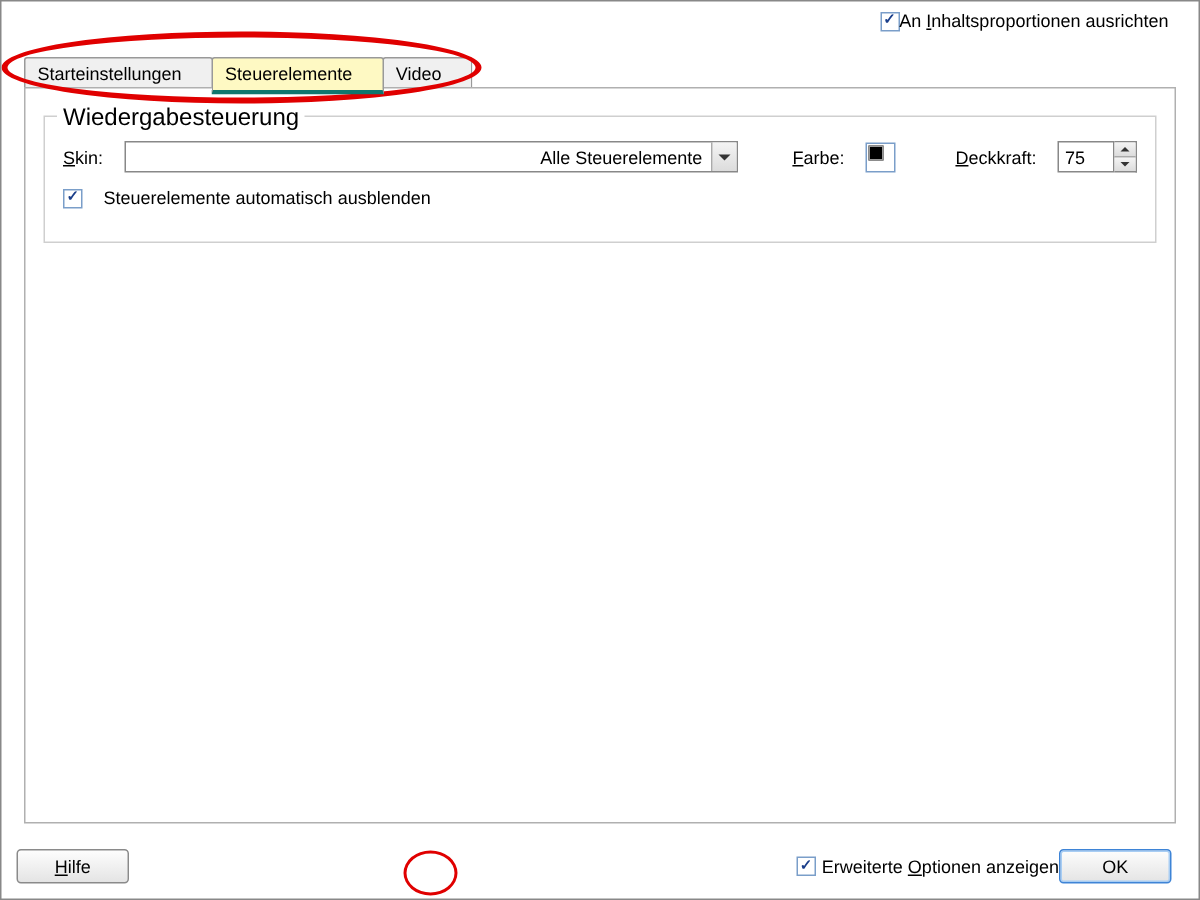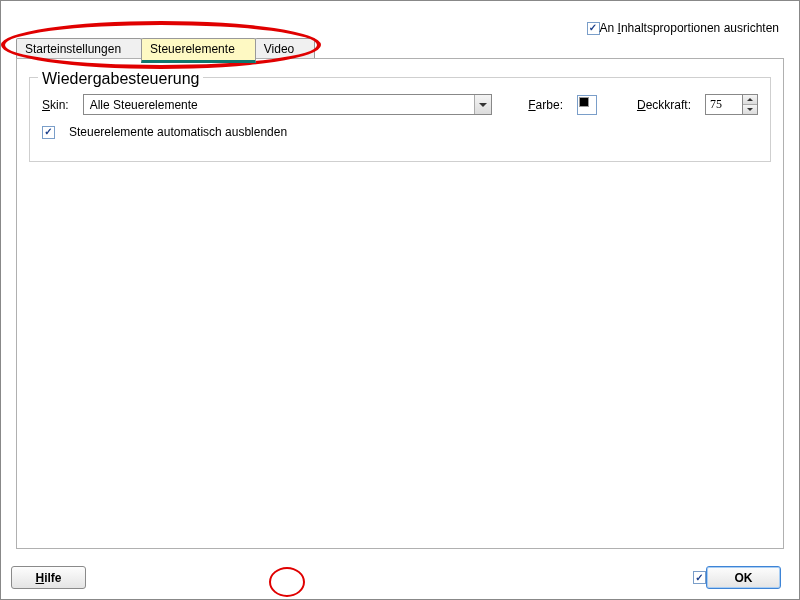--- a/index.html
+++ b/index.html
@@ -10,21 +10,21 @@
     font-size: 12px;
     background: #fff;
     color: #000;
     overflow: hidden;
     position: relative;
   }
   body { border: 1px solid #888; }
 
   .top-row {
     position: absolute;
-    top: 20px; right: 20px;
+    top: 6px; right: 20px;
     display: flex; align-items: center; gap: 0;
   }
   .checkbox {
     width: 13px; height: 13px;
     border: 1px solid #7a9ec9;
     background: #fff;
     display: inline-flex;
     align-items: center; justify-content: center;
     cursor: pointer;
   }
@@ -93,20 +93,21 @@
     border: 1px solid #888;
     background: #fff;
     height: 21px;
     cursor: pointer;
   }
   .combo-text {
     flex: 1;
     padding: 0 6px;
     font-size: 12px;
     overflow: hidden;
+    text-align: right;
   }
   .combo-btn {
     width: 17px; height: 100%;
     border-left: 1px solid #aaa;
     background: linear-gradient(#f4f4f4, #dcdcdc);
     display: flex; align-items: center; justify-content: center;
   }
   .combo-btn::after {
     content: "";
     width: 0; height: 0;
@@ -133,21 +134,21 @@
 
   .spinner {
     display: flex; align-items: stretch;
     height: 21px;
   }
   .spinner input {
     width: 38px;
     border: 1px solid #888;
     padding: 0 4px;
     font-size: 12px;
-    font-family: Liberation Serif, serif;
+    font-family: Liberation Sans, sans-serif;
   }
   .spinner-btns {
     width: 15px;
     display: flex; flex-direction: column;
     border: 1px solid #888;
     border-left: none;
   }
   .spin {
     flex: 1;
     background: linear-gradient(#f4f4f4, #dcdcdc);
@@ -177,21 +178,20 @@
   .btn {
     min-width: 75px;
     height: 23px;
     border: 1px solid #8a8a8a;
     background: linear-gradient(#fdfdfd, #e4e4e4);
     border-radius: 3px;
     cursor: pointer;
     font-size: 12px;
     font-family: inherit;
     padding: 0 12px;
-    font-weight: bold;
   }
   .btn.primary {
     border: 1px solid #3e84d6;
     box-shadow: 0 0 0 1px #a8cdf3 inset;
   }
 
   .u { text-decoration: underline; }
 
   
   .annot {
@@ -245,17 +245,18 @@
       <span class="checkbox checked"></span>
       <span>Steuerelemente automatisch ausblenden</span>
     </div>
   </div>
 </div>
 
 <div class="footer">
   <button class="btn"><span class="u">H</span>ilfe</button>
   <div style="flex:1"></div>
   <span class="checkbox checked" style="margin-left:-230px"></span>
+  <span style="margin-left:4px; margin-right:auto;">Erweiterte <span class="u">O</span>ptionen anzeigen</span>
   <button class="btn primary" style="margin-right:8px;">OK</button>
 </div>
 
 <div class="annot annot1"></div>
 <div class="annot annot2"></div>
 
 </body></html>

